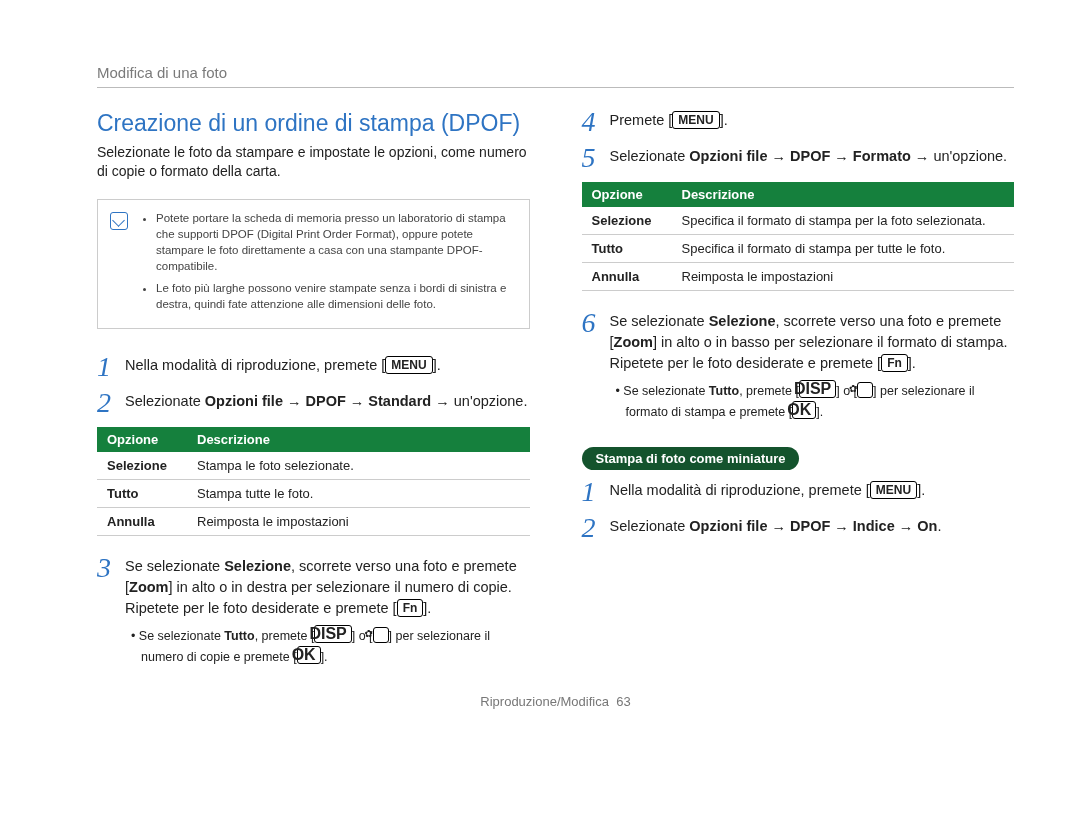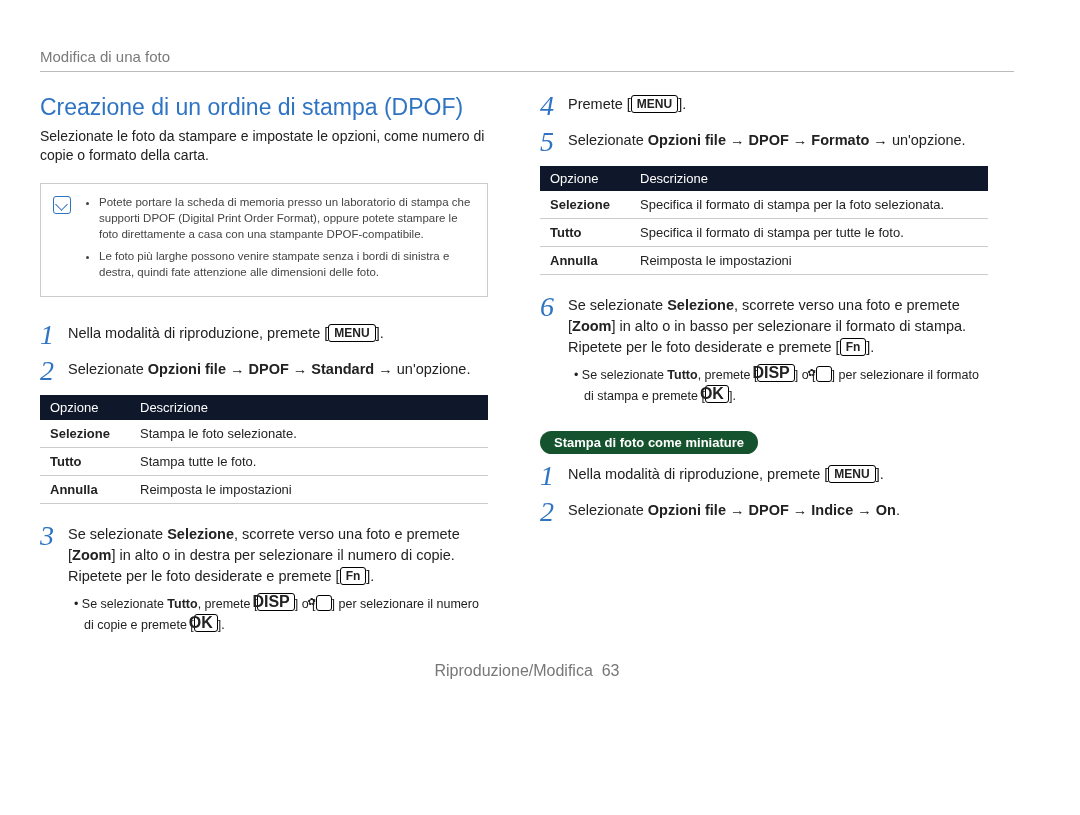--- a/index.html
+++ b/index.html
@@ -6,22 +6,23 @@
     margin: 0;
     padding: 0;
     background: #fff;
     font-family: Arial, Helvetica, sans-serif;
     color: #222;
     width: 1080px;
     height: 815px;
     box-sizing: border-box;
   }
   .page {
-    padding: 48px 66px 20px 40px;
+    padding: 48px 66px 20px 97px;
     box-sizing: border-box;
+    margin-top: 16px;
   }
   .header {
     font-size: 15px;
     color: #7a7a7a;
     font-weight: 300;
     margin-bottom: 4px;
   }
   .hr {
     border: none;
     border-top: 1px solid #bbb;
@@ -118,24 +119,24 @@
     padding: 0 4px;
   }
   .bold { font-weight: bold; }
   table.opts {
     width: 100%;
     border-collapse: collapse;
     font-size: 13px;
     margin: 8px 0 20px 0;
   }
   table.opts th {
-    background: #0f172a;
+    background: #15803d;
     color: #fff;
     text-align: left;
-    font-weight: normal;
+    font-weight: bold;
     padding: 5px 10px;
   }
   table.opts td {
     border-bottom: 1px solid #ccc;
     padding: 6px 10px;
   }
   table.opts td.first {
     font-weight: bold;
     width: 70px;
   }
@@ -154,21 +155,21 @@
     background: #14532d;
     color: #fff;
     border-radius: 14px;
     padding: 4px 14px;
     font-size: 13px;
     font-weight: bold;
     margin: 16px 0 10px 0;
   }
   .footer {
     text-align: center;
-    font-size: 16px;
+    font-size: 13px;
     color: #777;
     margin-top: 18px;
   }
   .iconbtn {
     display: inline-block;
     width: 14px;
     height: 14px;
     border: 1.5px solid #000;
     border-radius: 3px;
     vertical-align: -3px;

